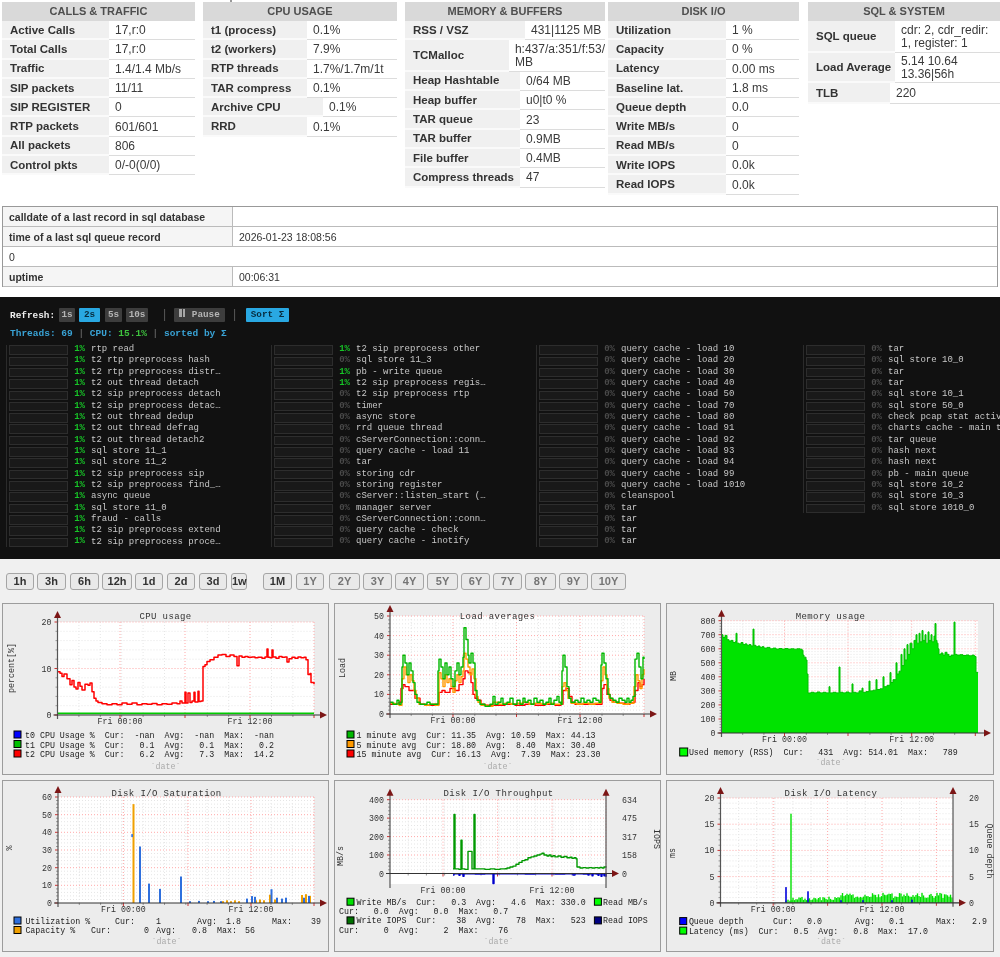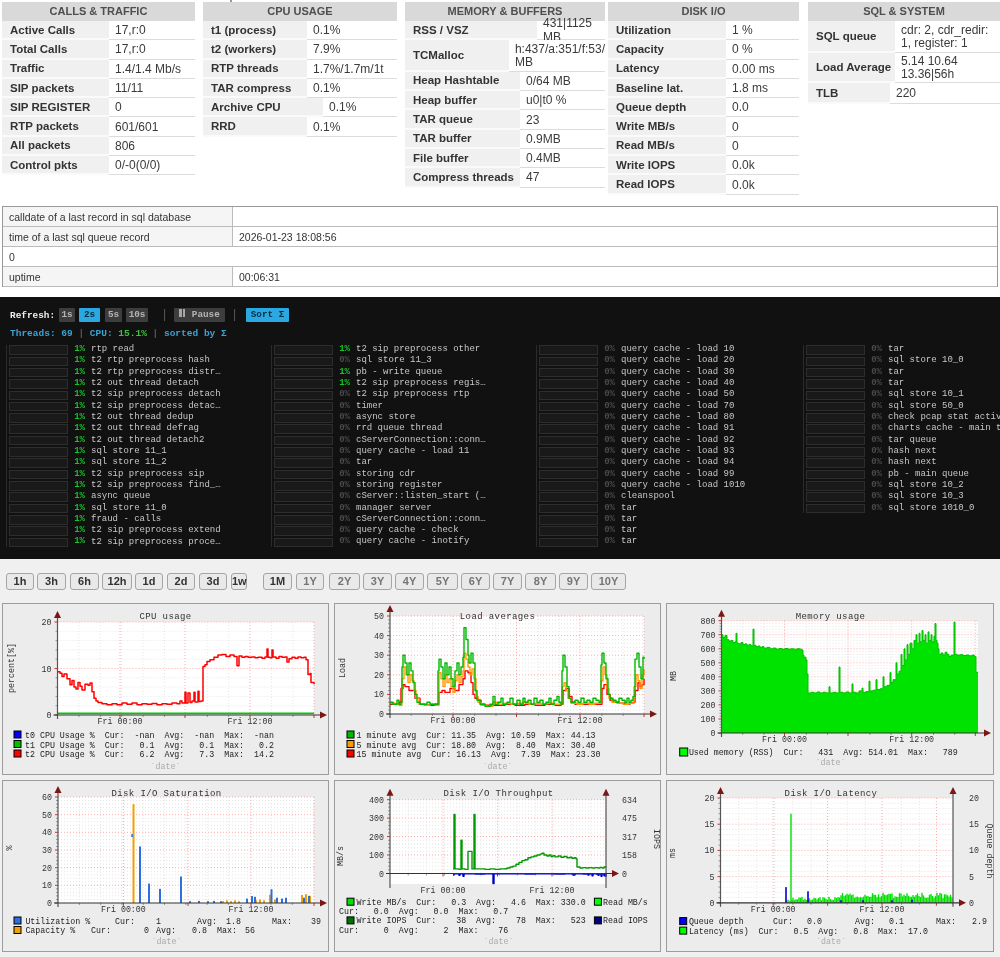--- a/index.html
+++ b/index.html
@@ -2,21 +2,21 @@
 <html><head><meta charset="utf-8"><style>
 *{margin:0;padding:0;box-sizing:border-box}
 html,body{-webkit-font-smoothing:antialiased;width:1000px;height:957px;background:#fff;font-family:"Liberation Sans",sans-serif;position:relative;overflow:hidden}
 .tbl{position:absolute;font-size:11.5px}
 .th{background:#d9d9d9;font-weight:bold;text-align:center;color:#4e4e4e;font-size:11px}
 .trr{display:flex}
 .tl{background:#f0f0f0;font-weight:bold;color:#333;padding-left:8px;border-bottom:2px solid #fafafa;display:flex;align-items:center}
 .tv{background:#fff;flex:1;padding-left:6px;border-bottom:1px solid #dcdcdc;display:flex;align-items:center;color:#3a3a3a;font-size:12px}
 #widetbl{position:absolute;left:2px;top:206px;width:996px;border:1px solid #999;border-bottom:none;font-size:10.5px}
 .wrow{display:flex;height:20px;border-bottom:1px solid #bbb}
-.wl{width:230px;background:#f5f5f5;font-weight:normal;color:#333;padding-left:6px;display:flex;align-items:center;border-right:1px solid #bbb}
+.wl{width:230px;background:#f5f5f5;font-weight:bold;color:#333;padding-left:6px;display:flex;align-items:center;border-right:1px solid #bbb}
 .wv{flex:1;background:#fff;color:#333;padding-left:6px;display:flex;align-items:center}
 #console{position:absolute;left:0;top:297px;width:1000px;height:262px;background:#111;font-family:"Liberation Mono",monospace}
 .crow1{position:absolute;top:307px;left:0;width:100%;height:15px}
 #console .crow1{top:10.5px}
 .clab{position:absolute;left:10px;top:2px;color:#eee;font-weight:bold;font-size:9.4px}
 .cbtn{position:absolute;top:0;height:14px;background:#3d3d3d;color:#b5b5b5;font-size:9.3px;font-weight:bold;text-align:center;line-height:14px;border-radius:1px}
 .cbtn.sel{background:#29a8e2;color:#072c3e}
 .csep{position:absolute;top:0px;color:#5a5a5a;font-size:12px}
 .pbar{display:inline-block;width:2.5px;height:8px;background:#a8a8a8;margin-right:1px}
 .crow2{position:absolute;top:31px;left:10px;font-size:9.5px;font-weight:bold}
@@ -92,21 +92,21 @@
       <div class="tv" style="">0.1%</div>
     </div>
     <div class="trr" style="height:19.3px">
       <div class="tl" style="width:104px">RRD</div>
       <div class="tv" style="">0.1%</div>
     </div>
   </div>
 <div class="tbl" style="left:405px;top:2px;width:200px">
     <div class="th" style="height:19px;line-height:19px">MEMORY &amp; BUFFERS</div>
     <div class="trr" style="height:19.3px">
-      <div class="tl" style="width:132px">RSS / VSZ</div>
+      <div class="tl" style="width:120px">RSS / VSZ</div>
       <div class="tv" style="">431|1125 MB</div>
     </div>
     <div class="trr" style="height:31.5px">
       <div class="tl" style="width:115px">TCMalloc</div>
       <div class="tv" style="line-height:13px;">h:437/a:351/f:53/ MB</div>
     </div>
     <div class="trr" style="height:19.3px">
       <div class="tl" style="width:115px">Heap Hashtable</div>
       <div class="tv" style="">0/64 MB</div>
     </div>

